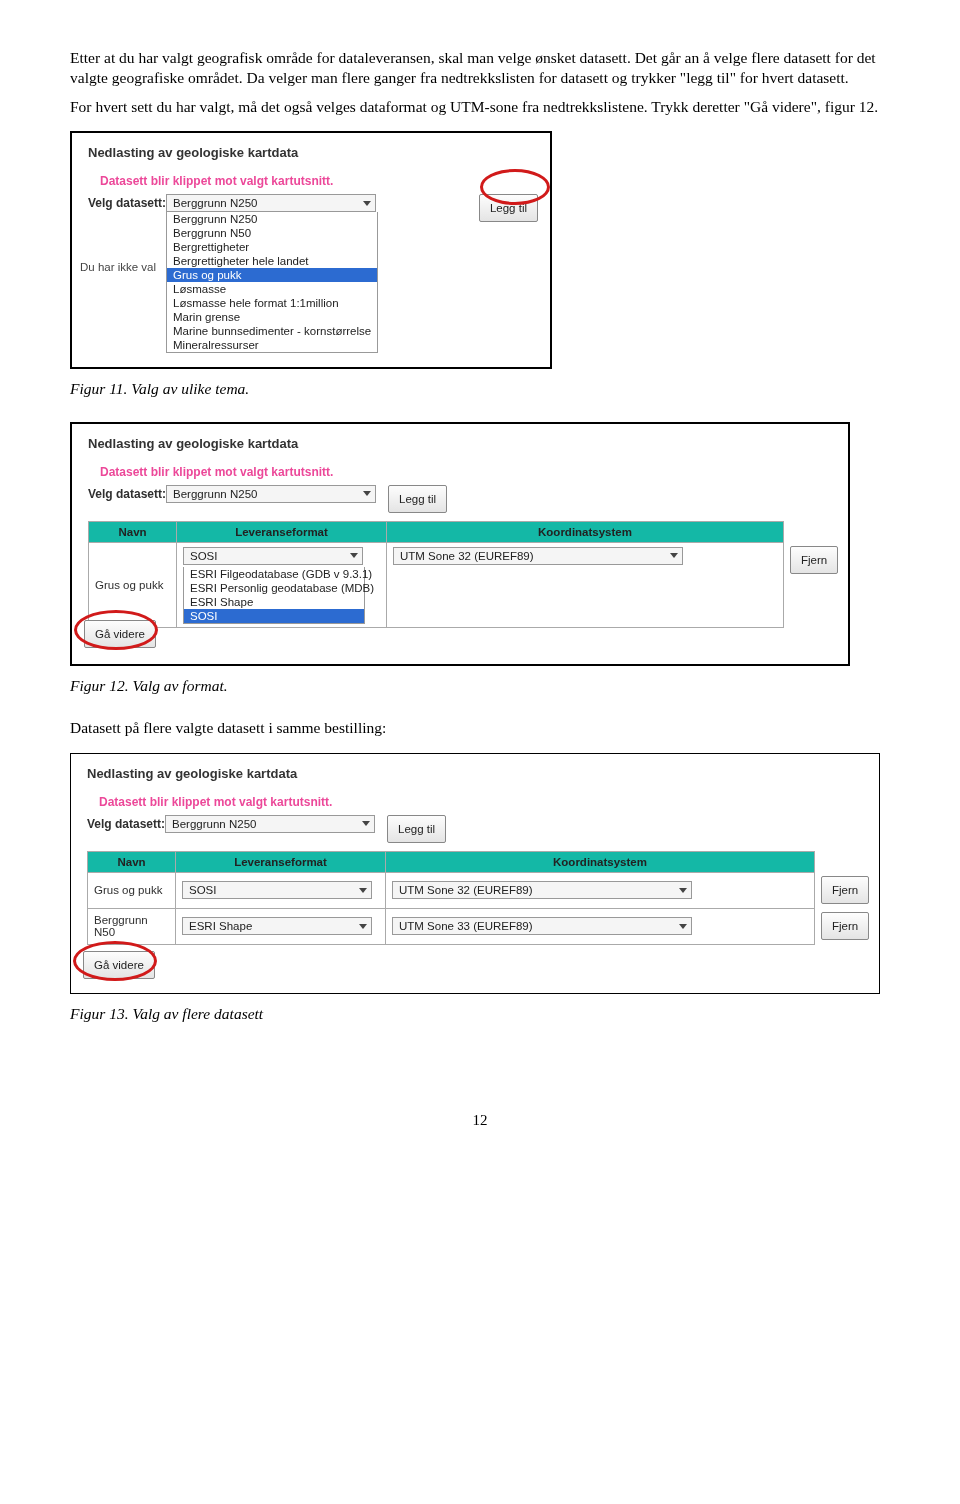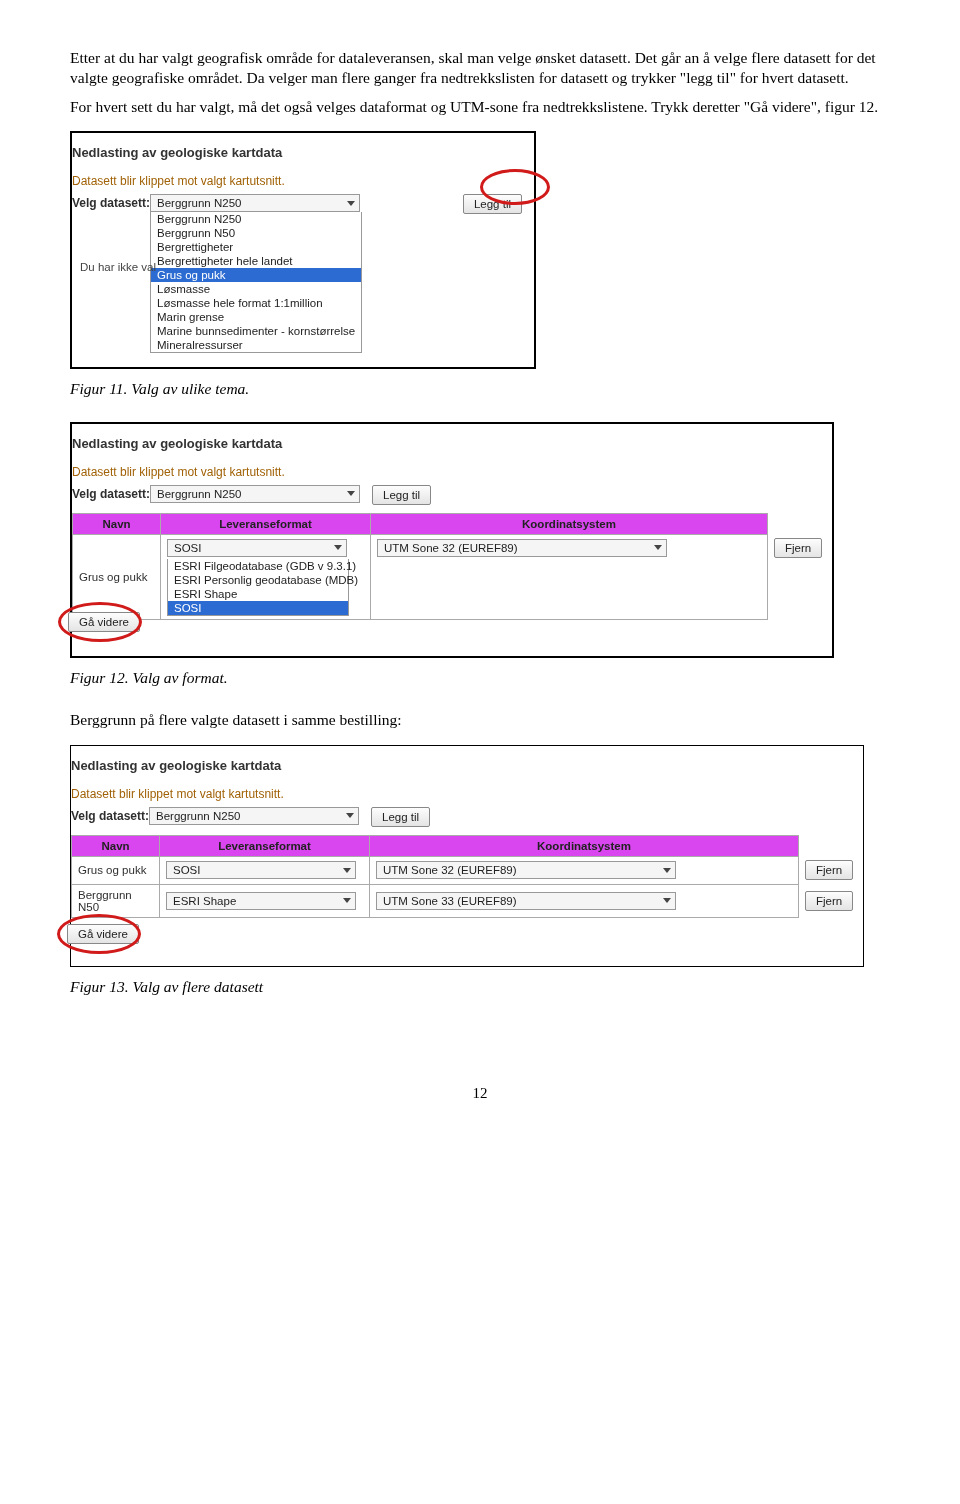--- a/index.html
+++ b/index.html
@@ -10,34 +10,34 @@
     margin: 0;
     padding: 48px 70px 40px 70px;
     width: 960px;
     box-sizing: border-box;
   }
   p { margin: 0 0 8px 0; line-height: 1.32; }
   .caption { font-style: italic; margin: 10px 0 22px 0; font-family: Liberation Serif, serif; }
   .panel {
     border: 2px solid #000;
     background: #fff;
-    padding: 10px 12px 14px 0;
+    padding: 10px 12px 14px 16px;
     margin: 14px 0 4px 0;
     font-family: Arial, Helvetica, sans-serif;
     font-size: 12px;
     color: #2f2f2f;
     position: relative;
   }
   .panel-heading {
     font-weight: bold;
     font-size: 13px;
     color: #333;
     margin: 2px 0 14px 0;
   }
-  .panel-sub { color: #a16207; margin: 0 0 6px 0; }
+  .panel-sub { color: #ec4899; margin: 0 0 6px 12px; font-weight: bold; }
   .row { display: flex; align-items: flex-start; }
   .lbl-bold { font-weight: bold; }
   .select {
     display: inline-flex;
     align-items: center;
     justify-content: space-between;
     border: 1px solid #999;
     background: #f5f5f5;
     height: 18px;
     padding: 0 4px 0 6px;
@@ -51,21 +51,21 @@
     border-right: 4px solid transparent;
     border-top: 5px solid #444;
     margin-left: 6px;
   }
   .btn {
     display: inline-flex;
     align-items: center;
     justify-content: center;
     border: 1px solid #888;
     background: linear-gradient(#fdfdfd,#e4e4e4);
-    height: 20px;
+    height: 28px;
     padding: 0 10px;
     font-size: 11.5px;
     color: #222;
     border-radius: 2px;
     box-sizing: border-box;
   }
   .listbox {
     border: 1px solid #999;
     background: #fff;
     font-size: 11.5px;
@@ -88,21 +88,21 @@
     margin-top: 8px;
     table-layout: fixed;
   }
   table.grid th, table.grid td {
     border: 1px solid #aaa;
     padding: 4px 6px;
     font-size: 11.5px;
     vertical-align: middle;
   }
   table.grid th {
-    background: #d946ef;
+    background: #14b8a6;
     font-weight: bold;
     text-align: center;
     color: #222;
   }
   .col-navn { width: 88px; }
   .col-lev  { width: 210px; }
   .col-koord{ width: auto; }
   .col-act  { width: 52px; }
   .page-num {
     text-align: center;
@@ -207,21 +207,21 @@
     </table>
 
   <div style="position:relative; height:12px;">
     <span class="btn" style="position:absolute; left:-4px; top:-8px;">Gå videre</span>
     <div class="ellipse" style="top:-18px; left:-14px; width:78px; height:34px;"></div>
   </div>
 </div>
 
 <p class="caption">Figur 12. Valg av format.</p>
 
-<p>Berggrunn på flere valgte datasett i samme bestilling:</p>
+<p>Datasett på flere valgte datasett i samme bestilling:</p>
 
 <div class="panel" style="width:780px; border-width:1px; padding-bottom:24px;">
   <div class="panel-heading">Nedlasting av geologiske kartdata</div>
   <div class="panel-sub">Datasett blir klippet mot valgt kartutsnitt.</div>
 
   <div class="row">
     <span class="lbl-bold" style="padding-top:2px;">Velg datasett:</span>
     <div class="select" style="width:210px;">
       <span>Berggrunn N250</span>
       <span class="caret"></span>

